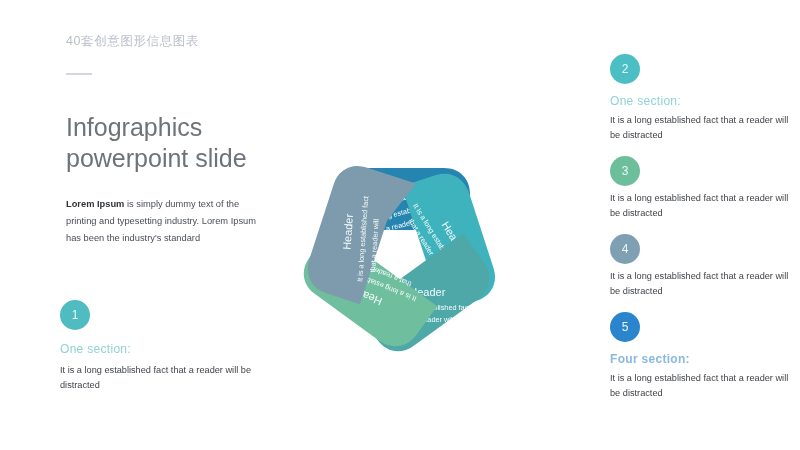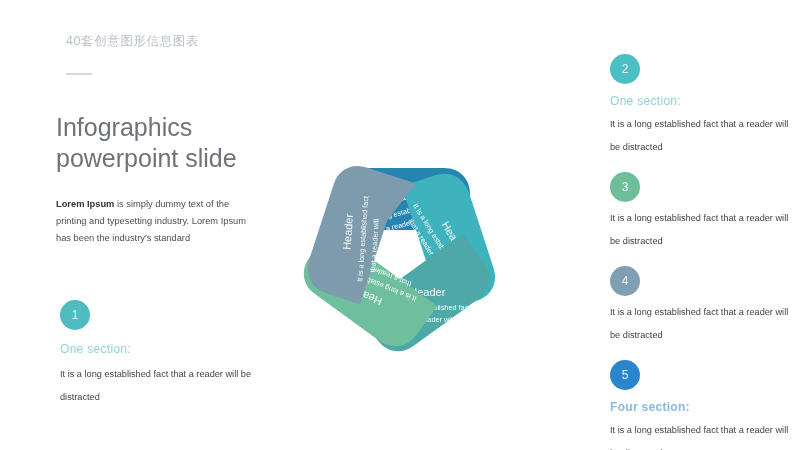--- a/index.html
+++ b/index.html
@@ -18,21 +18,21 @@
     position:absolute;left:66px;top:33px;
     font-size:12.5px;color:#b9bfc9;letter-spacing:.6px;
     white-space:nowrap;
   }
   .kicker-rule{
     position:absolute;left:66px;top:73px;
     width:26px;height:2px;background:#d3d8de;
   }
 
   
-  .left-col{position:absolute;left:56px;top:112px;width:205px;}
+  .left-col{position:absolute;left:66px;top:112px;width:205px;}
   .big-title{
     font-size:25px;line-height:31px;font-weight:400;
     color:#6d7379;margin:0 0 0 0;
   }
   .lead{
     margin-top:22px;
     font-size:9.3px;line-height:17px;color:#4a4f55;
   }
   .lead b{font-weight:700;color:#303338;}
 
@@ -41,21 +41,21 @@
     width:30px;height:30px;border-radius:50%;
     display:flex;align-items:center;justify-content:center;
     color:#eaf7f8;font-size:12px;
   }
   .sec-head{
     margin-top:12px;
     font-size:12px;letter-spacing:.3px;
   }
   .sec-body{
     margin-top:7px;
-    font-size:9.2px;line-height:23px;color:#3f4348;
+    font-size:9.2px;line-height:15px;color:#3f4348;
   }
 
   
   .right-col{position:absolute;left:610px;top:54px;width:180px;}
   .right-item{margin-bottom:13px;}
   .right-item .sec-head{margin-top:10px;}
   .right-item .sec-body{margin-top:5px;}
 
   
   .pinwheel{

